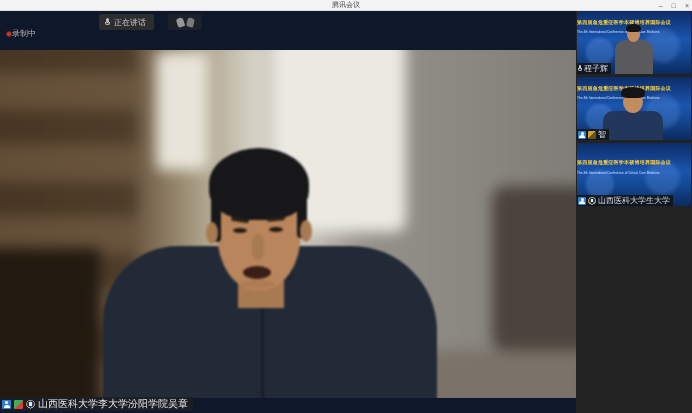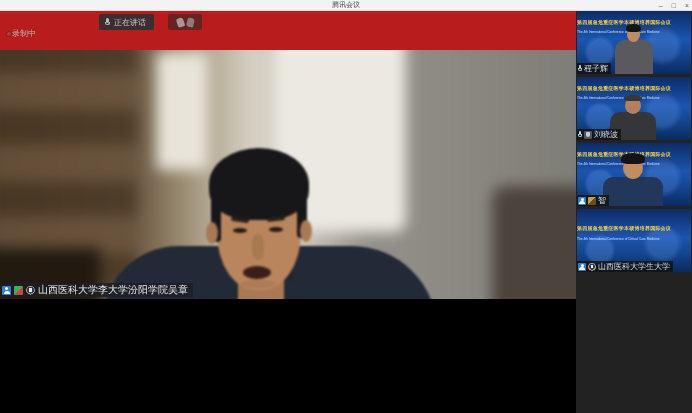--- a/index.html
+++ b/index.html
@@ -6,21 +6,21 @@
   body{width:692px;height:413px;overflow:hidden;background:#000;font-family:"Liberation Sans","DejaVu Sans",sans-serif;position:relative;}
 
   
   .titlebar{height:11px;background:#f3f3f3;position:relative;display:flex;align-items:center;justify-content:center;border-bottom:1px solid #ddd;box-sizing:border-box;}
   .titlebar .title{font-size:7px;color:#444;line-height:10px;}
   .win-controls{position:absolute;right:3px;top:0;height:11px;display:flex;align-items:center;gap:9px;}
   .win-controls .wbtn{font-size:7px;color:#555;line-height:10px;cursor:default;}
 
   
   .app{display:flex;height:402px;background:#000;}
-  .main-stage{position:relative;width:576px;height:288px;background:#b91c1c;overflow:hidden;flex:none;}
+  .main-stage{position:relative;width:576px;height:402px;background:#0f172a;overflow:hidden;flex:none;}
   .sidebar{width:116px;height:402px;background:#222;flex:none;overflow:hidden;display:flex;flex-direction:column;gap:3px;box-sizing:border-box;padding:0 1px;}
 
   
   .speak-pill{position:absolute;left:99px;top:3px;height:16px;background:rgba(48,48,48,.92);border-radius:2px;display:flex;align-items:center;gap:4px;padding:0 8px 0 6px;z-index:6;}
   .speak-pill .txt{font-size:8px;color:#c9c9c9;white-space:nowrap;}
   .mic-ic{width:5px;height:8px;position:relative;}
   .mic-ic::before{content:"";position:absolute;left:1px;top:0;width:3px;height:5px;background:#bbb;border-radius:2px;}
   .mic-ic::after{content:"";position:absolute;left:0;top:4px;width:5px;height:3px;border:1px solid #bbb;border-top:none;border-radius:0 0 3px 3px;box-sizing:border-box;}
   .wave-box{position:absolute;left:168px;top:3px;height:16px;width:34px;background:rgba(40,40,40,.55);border-radius:2px;display:flex;align-items:center;justify-content:center;gap:3px;z-index:6;}
   .hand-ic{width:7px;height:9px;background:rgba(190,190,190,.75);border-radius:2px 3px 1px 2px;transform:rotate(-18deg);}
@@ -208,37 +208,20 @@
     <div class="label">
       <span class="s-mic"></span>
           <span class="txt">程子辉</span>
     </div>
   </div>
       <div class="thumb">
     <div class="banner" style="display: block;">
       <div class="btitle">第四届急危重症医学本硕博培养国际会议</div>
       <div class="bsub">The 4th International Conference of Critical Care Medicine</div>
     </div>
-    <div class="tp v-elder" style="display: block;">
-      <div class="tbody"></div>
-          <div class="thead"></div>
-          <div class="thair"></div>
-    </div>
-
-    <div class="label">
-      <span class="s-mic"></span>
-          <span class="s-extra"></span>
-          <span class="txt">刘晓波</span>
-    </div>
-  </div>
-      <div class="thumb">
-    <div class="banner" style="display: block;">
-      <div class="btitle">第四届急危重症医学本硕博培养国际会议</div>
-      <div class="bsub">The 4th International Conference of Critical Care Medicine</div>
-    </div>
     <div class="tp v-blue" style="display: block;">
       <div class="tbody"></div>
           <div class="thead"></div>
           <div class="thair"></div>
     </div>
 
     <div class="label">
       <span class="s-member"></span>
           <span class="s-badge"></span>
           <span class="txt">智</span>

